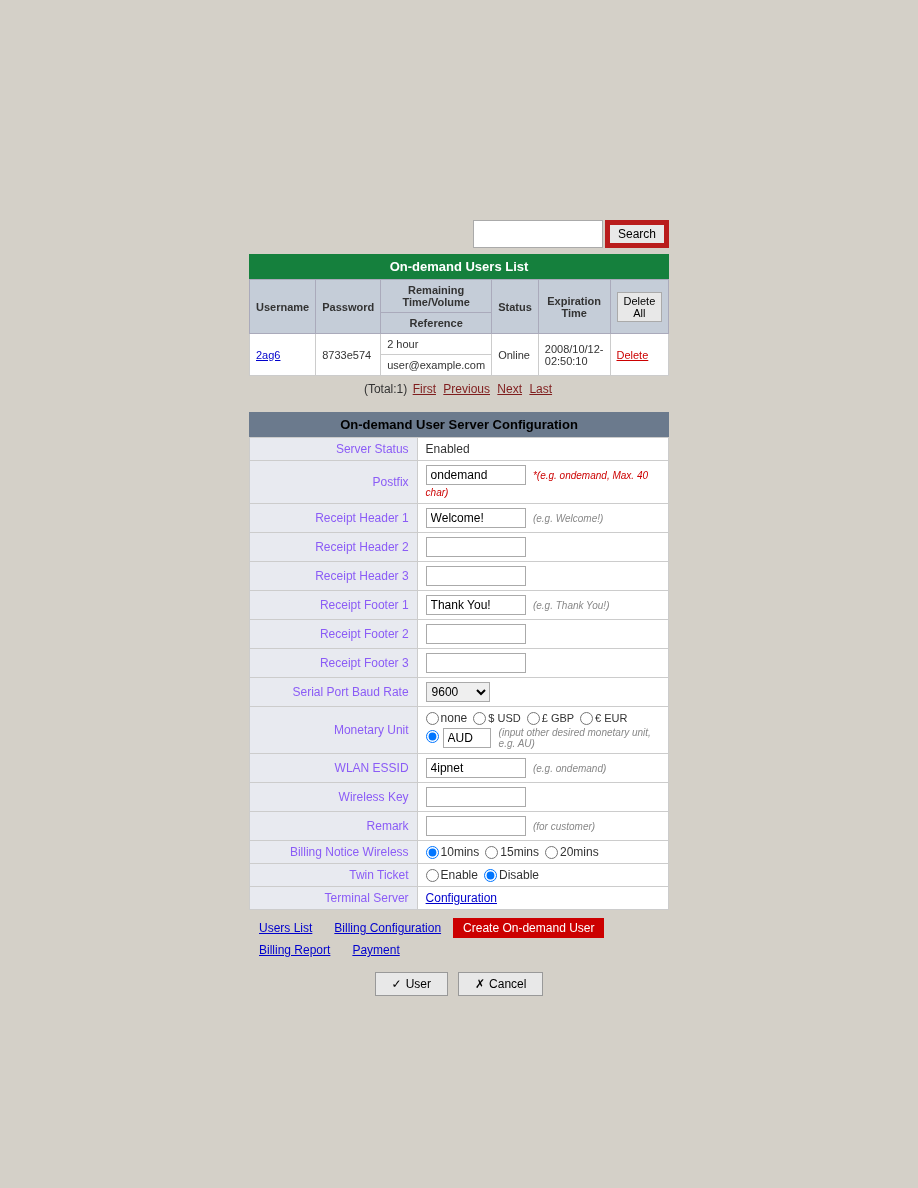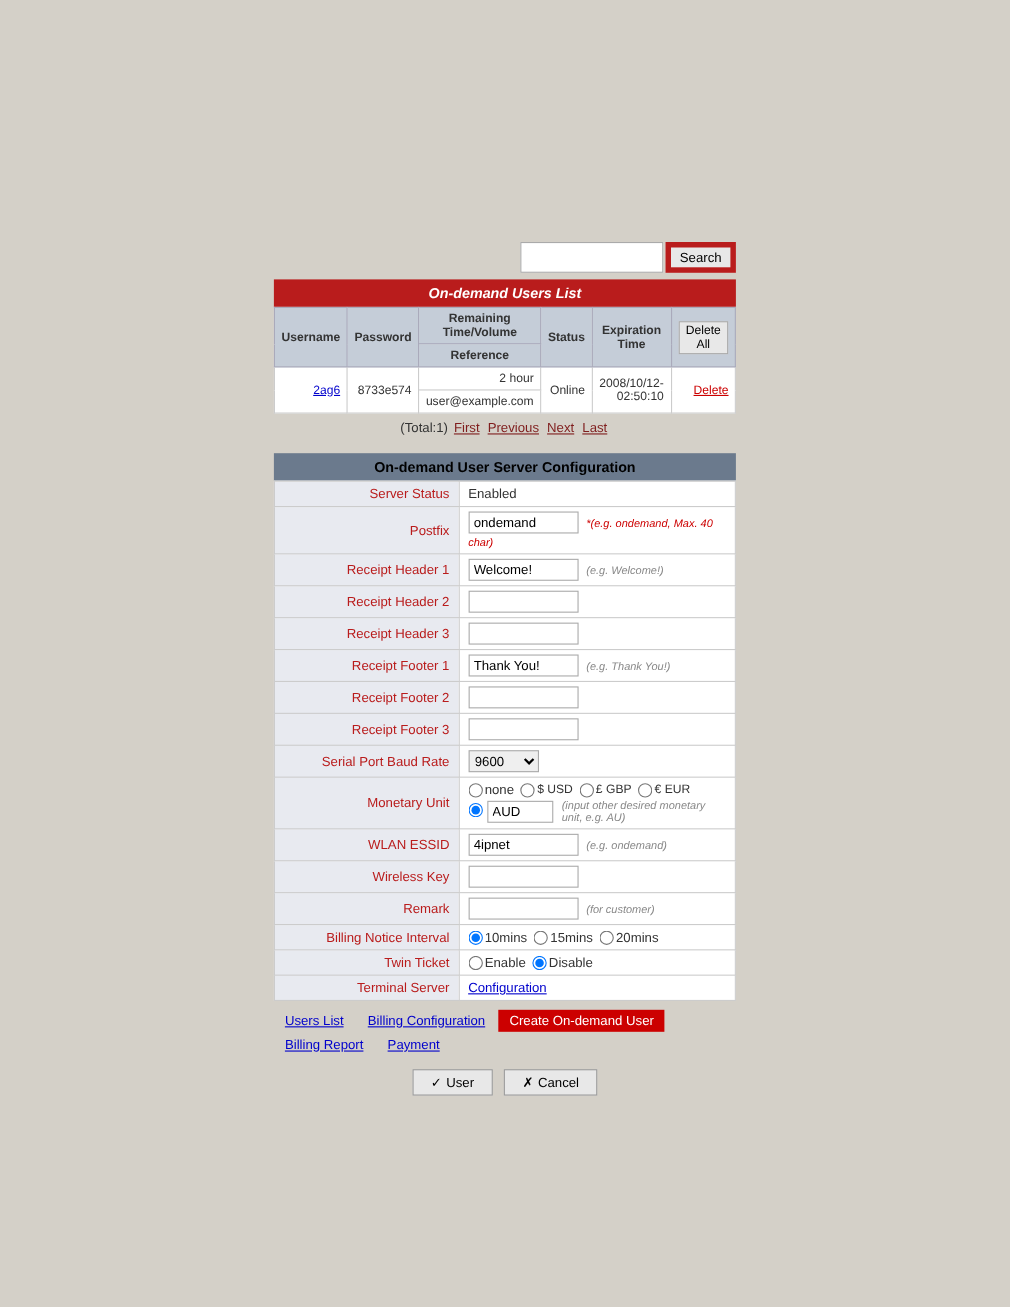--- a/index.html
+++ b/index.html
@@ -44,44 +44,43 @@
       cursor: pointer;
       margin-left: 2px;
     }
 
     
     .table-container {
       width: 100%;
       margin-bottom: 16px;
     }
     .table-header {
-      background: #b91c1c;
+      background: #15803d;
       color: #fff;
       text-align: center;
       padding: 5px;
       font-size: 13px;
       font-weight: bold;
-      font-style: italic;
     }
     table {
       width: 100%;
       border-collapse: collapse;
       background: #fff;
     }
     table th {
       background: #c5cdd8;
       border: 1px solid #aab;
       padding: 4px 6px;
       text-align: center;
       font-size: 11px;
     }
     table td {
       border: 1px solid #ccc;
       padding: 4px 6px;
-      text-align: right;
+      text-align: left;
       font-size: 11px;
     }
     .link-blue {
       color: #0000cc;
       text-decoration: underline;
       cursor: pointer;
     }
     .link-red {
       color: #cc0000;
       text-decoration: underline;
@@ -120,21 +119,21 @@
       border: 1px solid #ccc;
       padding: 4px 8px;
       font-size: 12px;
       vertical-align: middle;
     }
     .config-table td.label {
       background: #e8eaf0;
       text-align: right;
       width: 40%;
       font-weight: normal;
-      color: #b91c1c;
+      color: #8b5cf6;
     }
     .config-table td.value {
       background: #fff;
       text-align: left;
     }
     .config-input {
       border: 1px solid #aaa;
       padding: 2px 4px;
       font-size: 12px;
       width: 100px;
@@ -383,21 +382,21 @@
                 </label>
                 <label>
                   <input type="radio" name="monetary" style="">
                   <span class="currency-symbol">€ EUR</span>
                 </label>
               </div>
               <div style="display:flex;align-items:center;gap:4px;margin-top:2px;">
                 <label>
                   <input type="radio" name="monetary" checked="" style="">
                 </label>
-                <input class="config-input" type="text" style="width: 60px;" value="AUD">
+                <input class="config-input" type="text" style="width: 48px;" value="AUD">
                 <span class="config-hint-gray">(input other desired monetary unit, e.g. AU)</span>
               </div>
             </td>
           </tr>
 
           <tr>
             <td class="label">WLAN ESSID</td>
             <td class="value">
               <input class="config-input" type="text" value="4ipnet" style="">
               <span class="config-hint-gray">(e.g. ondemand)</span>
@@ -413,21 +412,21 @@
 
           <tr>
             <td class="label">Remark</td>
             <td class="value">
               <input class="config-input" type="text" style="">
               <span class="config-hint-gray">(for customer)</span>
             </td>
           </tr>
 
           <tr>
-            <td class="label">Billing Notice Interval</td>
+            <td class="label">Billing Notice Wireless</td>
             <td class="value">
               <div class="radio-group">
                 <label>
                   <input type="radio" name="billing_interval" checked="" style="">
                   <span>10mins</span>
                 </label>
                 <label>
                   <input type="radio" name="billing_interval" style="">
                   <span>15mins</span>
                 </label>

